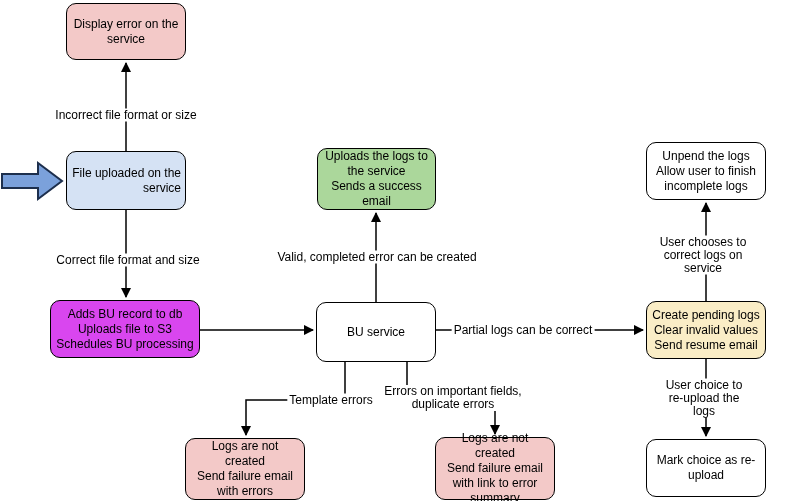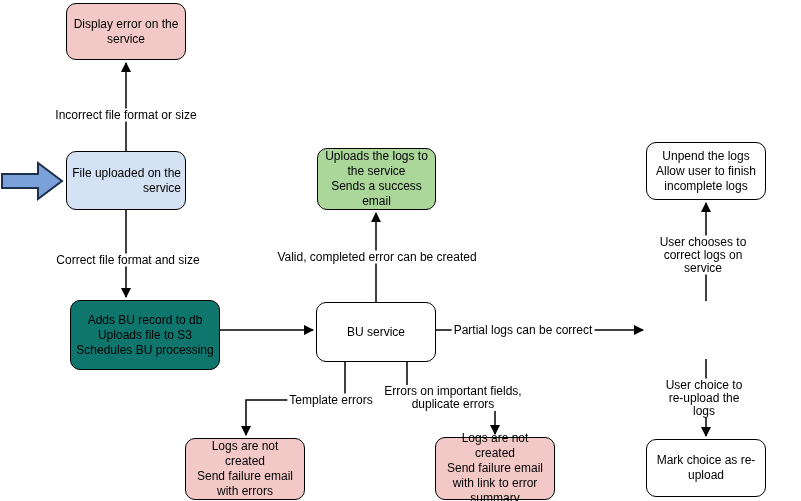--- a/index.html
+++ b/index.html
@@ -44,38 +44,41 @@
     <path class="edge" d="M345,362 L345,400 L246,400 L246,435" marker-end="url(#arw)"></path>
     <path class="edge" d="M407,362 L407,400 L495,400 L495,434" marker-end="url(#arw)"></path>
     <path class="edge" d="M706,301 L706,203" marker-end="url(#arw)"></path>
     <path class="edge" d="M706,359 L706,436" marker-end="url(#arw)"></path>
   </svg>
 
   <div class="node" style="left: 66px; top: 3px; width: 120px; height: 57px; background: rgb(243, 201, 200);">Display error on the service</div>
 
   <div class="node" style="left: 66px; top: 151px; width: 120px; height: 59px; background: rgb(213, 226, 244); text-align: right;">File uploaded on the service</div>
 
-  <div class="node" style="left: 50px; top: 300px; width: 150px; height: 70px; background: #0f766e; margin-left: 20px;">Adds BU record to db
+  <div class="node" style="left: 50px; top: 300px; width: 150px; height: 58px; background: #d946ef;">Adds BU record to db
 Uploads file to S3
 Schedules BU processing</div>
 
   <div class="node" style="left: 316px; top: 302px; width: 120px; height: 60px; background: rgb(255, 255, 255);">BU service</div>
 
   <div class="node" style="left: 317px; top: 148px; width: 119px; height: 62px; background: rgb(171, 215, 155);">Uploads the logs to the service
 Sends a success email</div>
 
   <div class="node" style="left: 185px; top: 438px; width: 120px; height: 62px; background: rgb(243, 201, 200);">Logs are not created
 Send failure email with errors</div>
 
   <div class="node" style="left: 435px; top: 437px; width: 120px; height: 63px; background: rgb(243, 201, 200);">Logs are not created
 Send failure email with link to error summary</div>
 
   <div class="node" style="left: 646px; top: 142px; width: 120px; height: 58px; background: rgb(255, 255, 255);">Unpend the logs
 Allow user to finish incomplete logs</div>
 
+  <div class="node" style="left: 646px; top: 301px; width: 120px; height: 58px; background: rgb(250, 237, 198);">Create pending logs
+Clear invalid values
+Send resume email</div>
 
   <div class="node" style="left: 646px; top: 439px; width: 120px; height: 58px; background: rgb(255, 255, 255);">Mark choice as re-upload</div>
 
   <div class="elabel" style="left:126px;top:115px;">Incorrect file format or size</div>
 
   <div class="elabel" style="left:128px;top:260px;text-align:center;">Correct file format and size</div>
 
   <div class="elabel" style="left:377px;top:257px;">Valid, completed error can be created</div>
 
   <div class="elabel" style="left:523px;top:330px;">Partial logs can be correct</div>

